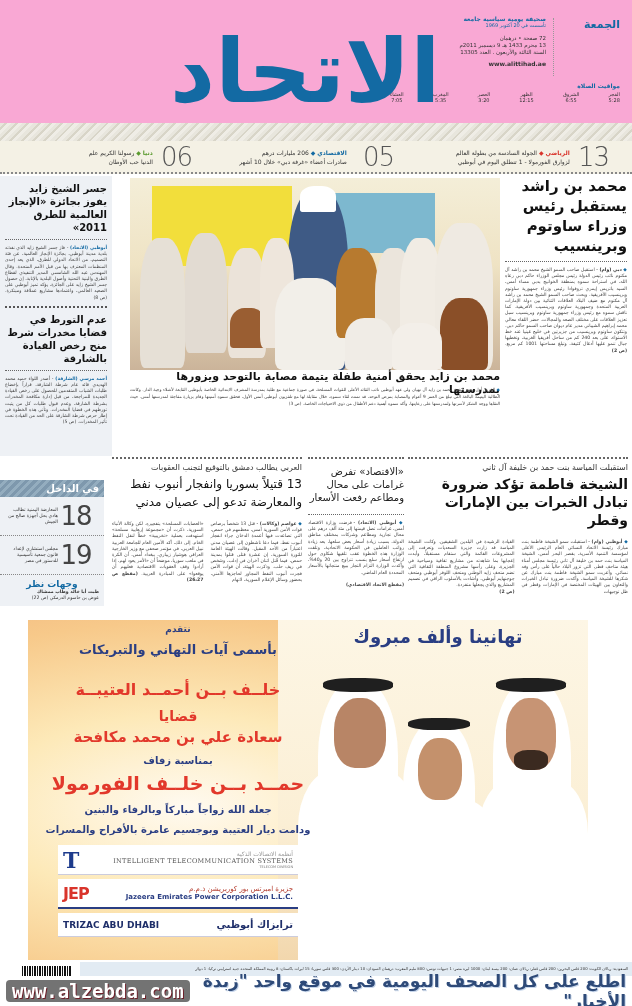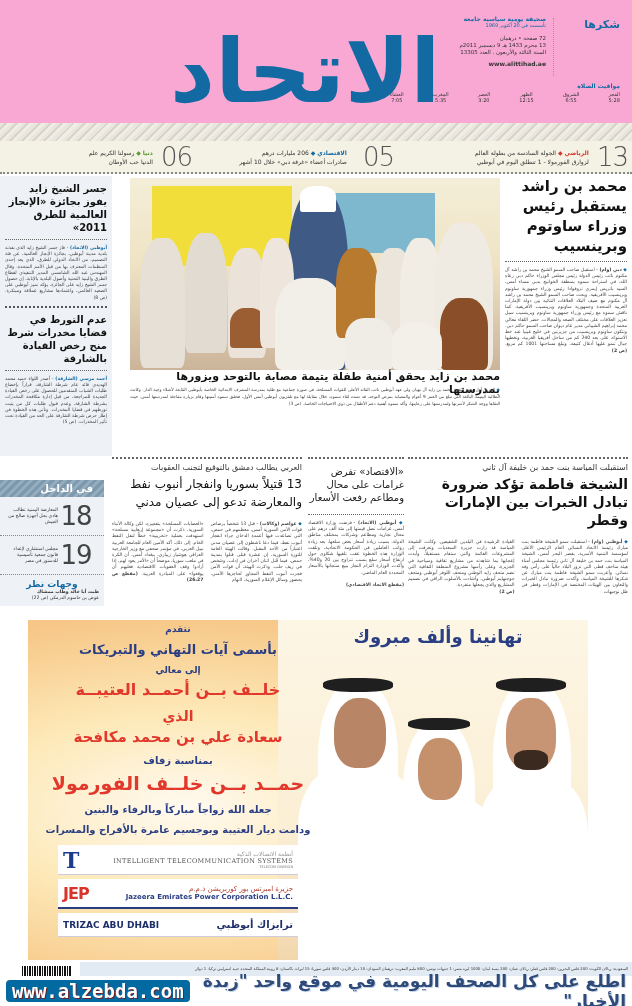--- a/index.html
+++ b/index.html
@@ -56,21 +56,21 @@
   .cols2 > div { flex: 1; }
 
   #econ { left: 308px; top: 457px; width: 96px; }
   #econ .head { font-size: 10px; line-height: 13px; color: #222; direction: rtl; text-align: right; margin-top: 6px; }
 
   #syria { left: 112px; top: 457px; width: 190px; }
   #syria .kicker { font-size: 8px; color: #333; direction: rtl; text-align: right; margin-top: 4px; }
   #syria .head { font-size: 12px; font-weight: 500; line-height: 18px; color: #111; direction: rtl; text-align: right; margin-top: 3px; }
 
   #inside { left: 0; top: 480px; width: 104px; background: #eef1f5; }
-  #inside .hdr { background: #8aa3b7; background-image: repeating-linear-gradient(135deg, #7e98ad 0 3px, #94adbf 3px 6px); color: #fff; font-weight: bold; font-size: 10px; text-align: right; padding: 3px 11px; direction: rtl; }
+  #inside .hdr { background: #8aa3b7; background-image: repeating-linear-gradient(135deg, #7e98ad 0 3px, #94adbf 3px 6px); color: #fff; font-weight: bold; font-size: 10px; text-align: right; padding: 3px 5px; direction: rtl; }
   .inside-item { display: flex; flex-direction: row-reverse; align-items: center; padding: 4px 4px; border-bottom: 1px dotted #888; }
   .inside-item .n { font-size: 26px; color: #444; margin-right: 6px; letter-spacing: -1px; width: 36px; text-align: center; }
   .inside-item .t { font-size: 4.6px; line-height: 6.2px; direction: rtl; text-align: right; color: #333; flex: 1; }
   #views { padding: 4px 5px; direction: rtl; text-align: right; }
   #views .vh { color: #136aa3; font-weight: bold; font-size: 9px; text-align: center; }
   #views .vt { font-size: 4.6px; line-height: 6.4px; color: #333; }
 
   
   #ad { left: 28px; top: 620px; width: 560px; height: 340px; background: radial-gradient(ellipse at 28% 55%, #fffaf0 0%, #fde9b8 35%, #f7c98a 70%, #f0b17a 100%); overflow: hidden; }
   #ad-right { position: absolute; left: 250px; top: 0; width: 310px; height: 340px; background: linear-gradient(180deg, #fdf6e5 0%, #fbefd5 60%, #f2d7ad 100%); }
@@ -80,29 +80,29 @@
   #ad-congrats { position: absolute; left: 60px; top: 6px; width: 200px; text-align: center; color: #2a3e83; font-weight: bold; font-size: 18px; direction: rtl; }
   .face { position: absolute; border-radius: 45% 45% 40% 40%; background: #c99a78; }
   .ghutra { position: absolute; background: #ffffff; border-radius: 45% 45% 10% 10%; }
   .agal { position: absolute; background: #1f1f1f; border-radius: 40%; }
   .sponsor { position: absolute; left: 30px; width: 240px; background: #fff; border-bottom: 1px solid #ccd; display: flex; align-items: center; padding: 0 5px; }
 
   
   #barcode { left: 22px; top: 966px; width: 50px; height: 10px; background: repeating-linear-gradient(90deg, #111 0 1px, #fff 1px 2px, #111 2px 4px, #fff 4px 5px); }
   #price-bar { left: 80px; top: 962px; width: 552px; height: 14px; background: #e2ebf3; font-size: 3.8px; line-height: 14px; color: #333; direction: rtl; text-align: right; padding-right: 4px; white-space: nowrap; overflow: hidden; }
   #promo { left: 0; top: 976px; width: 632px; height: 30px; display: flex; align-items: center; justify-content: space-between; padding: 0 6px; }
-  #promo-url { background: #0369a1; color: #fff; font-family: "DejaVu Sans Mono", monospace; font-weight: bold; font-size: 19px; padding: 0 6px; border-radius: 4px; text-shadow: 1px 1px 0 #6d1e28; }
+  #promo-url { background: #737373; color: #fff; font-family: "DejaVu Sans Mono", monospace; font-weight: bold; font-size: 19px; padding: 0 6px; border-radius: 4px; text-shadow: 1px 1px 0 #6d1e28; }
   #promo-text { color: #2e4a78; font-weight: bold; font-size: 17px; direction: rtl; text-shadow: 1px 1px 0 #c6d5ea; }
 </style>
 </head>
 <body>
 
 <div id="masthead" class="abs">
   <div id="logo" class="abs">الاتحاد</div>
-  <div id="day" class="abs rtl">شكرها</div>
+  <div id="day" class="abs rtl">الجمعة</div>
   <div id="info-sep" class="abs"></div>
   <div id="info" class="abs rtl">
     <div class="tag">صحيفة يومية سياسية جامعة</div>
     <div class="tag2">تأسست في 20 أكتوبر 1969</div>
     <div>72 صفحة • درهمان</div>
     <div>13 محرم 1433 هـ 9 ديسمبر 2011م</div>
     <div>السنة الثالثة والأربعون . العدد 13305</div>
     <div class="url" style="direction:ltr;text-align:right;">www.alittihad.ae</div>
   </div>
   <div id="prayer-title" class="abs rtl">مواقيت الصلاة</div>
@@ -130,21 +130,21 @@
     <div class="p">
         <div>العشاء</div>
         <div>7:05</div>
       </div>
   </div>
 </div>
 
 <div id="band" class="abs"></div>
 
 <div id="teaser-bar" class="abs">
-  <div class="teaser" style="right:4px;width:200px;">
+  <div class="teaser" style="right:23px;width:200px;">
     <span class="num">13</span>
     <div class="txt">
       <span class="cat" style="color:#d9342b">الرياضي</span><span style="color:#d9342b"> ◆ </span><span>الجولة السادسة من بطولة العالم</span><br>
       <span>لزوارق الفورمولا - 1 تنطلق اليوم في أبوظبي</span>
     </div>
   </div>
   <div class="teaser" style="right:238px;width:185px;gap:8px;">
     <span class="num">05</span>
     <div class="txt">
       <span class="cat" style="color:#136aa3">الاقتصادي</span><span style="color:#136aa3"> ◆ </span><span>206 مليارات درهم</span><br>
@@ -262,23 +262,22 @@
 
     <div class="ghutra" style="left:215px;top:60px;width:78px;height:170px;"></div>
     <div class="agal" style="left:218px;top:58px;width:70px;height:14px;"></div>
     <div class="face" style="left:228px;top:78px;width:50px;height:72px;background:#c79474;"></div>
     <div class="agal" style="left:236px;top:130px;width:34px;height:20px;background:#3b2a20;"></div>
     <div class="ghutra" style="left:200px;top:160px;width:110px;height:180px;border-radius:30% 30% 0 0;"></div>
   </div>
 
   <div class="ad-line ad-blue" style="top:4px;font-size:9px;">نتقدم</div>
   <div class="ad-line ad-blue" style="top:22px;font-size:13px;">بأسمى آيات التهاني والتبريكات</div>
-  <div class="ad-line ad-blue" style="top:45px;font-size:9px;">إلى معالي</div>
   <div class="ad-line ad-red" style="top:60px;font-size:16px;">خلــف بــن أحمــد العتيبــة</div>
-  <div class="ad-line ad-red" style="top:88px;font-size:14px;">الذي</div>
+  <div class="ad-line ad-red" style="top:88px;font-size:14px;">قضايا</div>
   <div class="ad-line ad-red" style="top:108px;font-size:15px;">سعادة علي بن محمد مكافحة</div>
   <div class="ad-line ad-blue" style="top:135px;font-size:10px;">بمناسبة زفاف</div>
   <div class="ad-line ad-red" style="top:152px;font-size:19px;">حمــد بــن خلــف الفورمولا</div>
   <div class="ad-line ad-blue" style="top:184px;font-size:10px;">جعله الله زواجاً مباركاً وبالرفاء والبنين</div>
   <div class="ad-line ad-blue" style="top:204px;font-size:10px;">ودامت ديار العتيبة وبوجسيم عامرة بالأفراح والمسرات</div>
 
   <div class="sponsor" style="top:225px;height:30px;">
     <span style="color:#1d3b8c;font-weight:bold;font-size:22px;font-family:'DejaVu Serif',serif;width:30px;">T</span>
     <div style="flex:1;text-align:right;">
       <div style="font-size:6px;color:#999;direction:rtl;">أنظمة الاتصالات الذكية</div>

